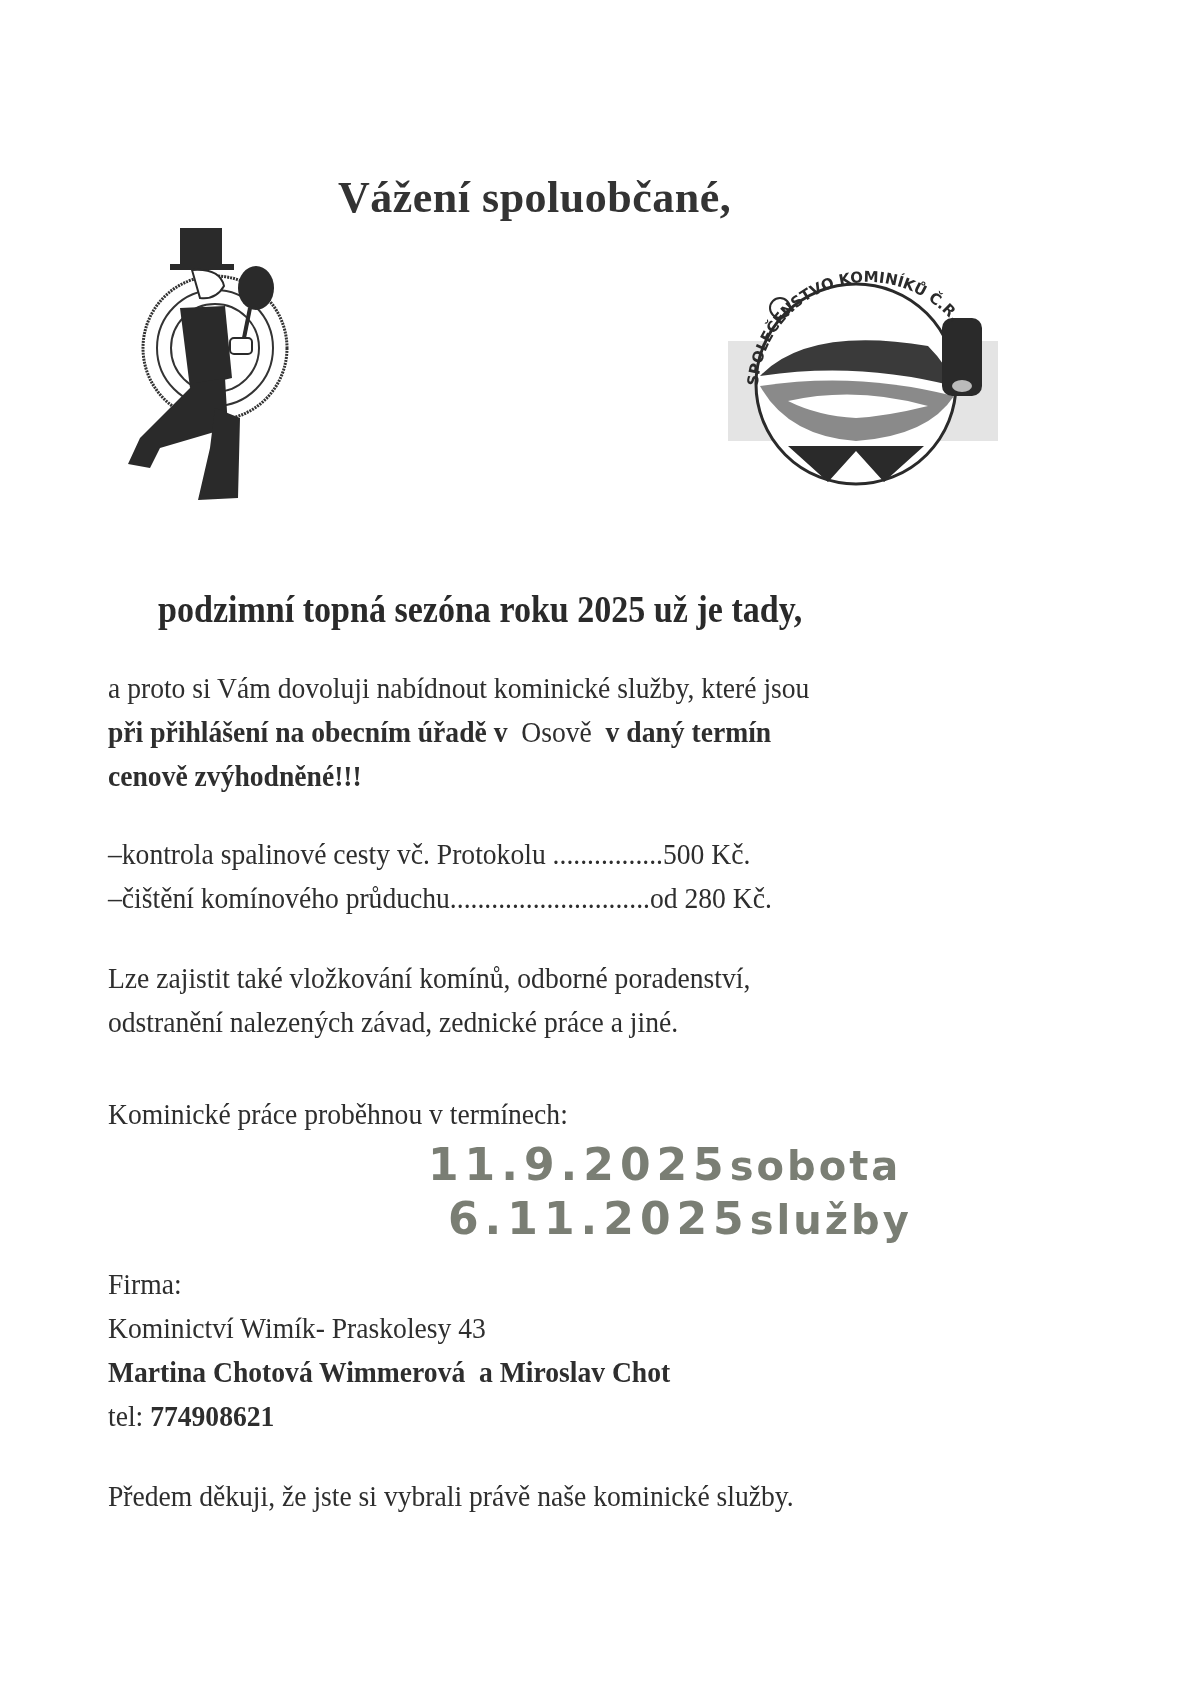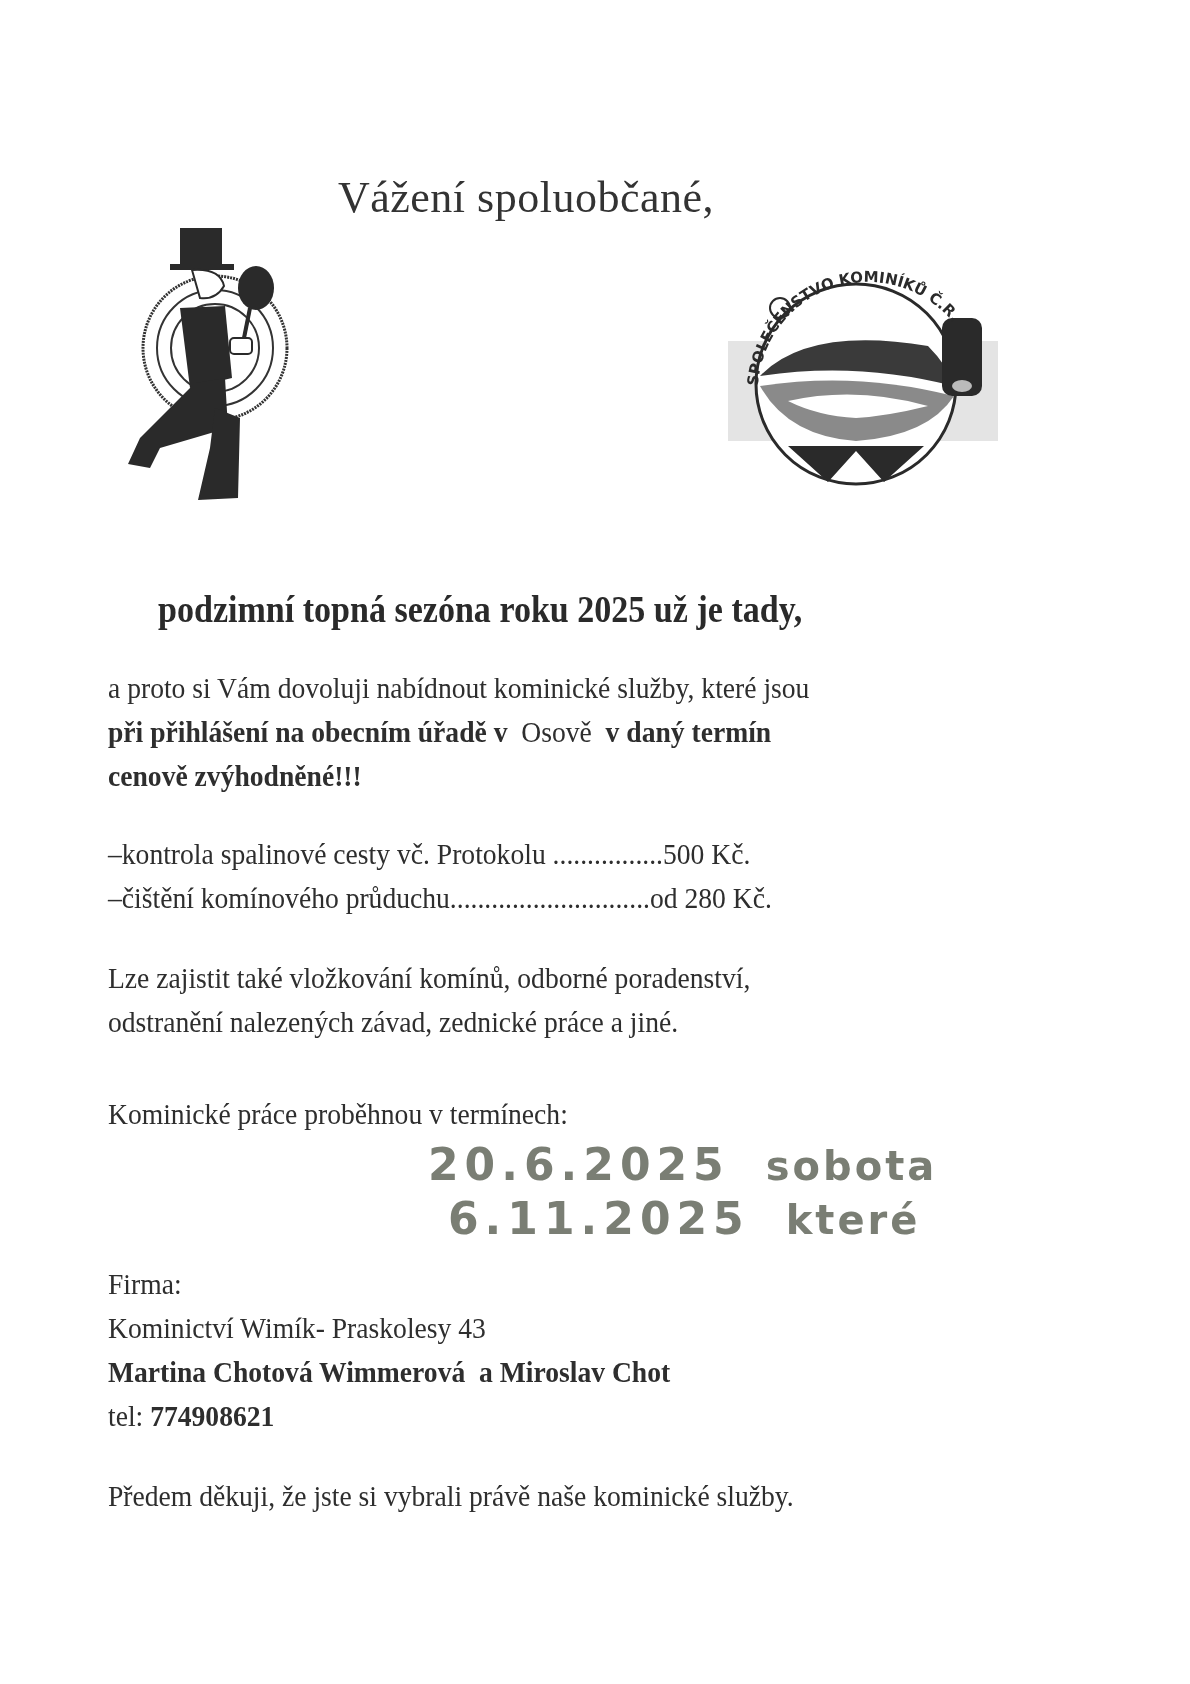--- a/index.html
+++ b/index.html
@@ -1,37 +1,37 @@
 <!DOCTYPE html>
 <html><head>
   <meta charset="utf-8">
   <style>
     html, body { margin: 0; padding: 0; }
     body {
       width: 1190px; height: 1684px; background: #ffffff; position: relative; overflow: hidden;
       font-family: "Liberation Serif", "DejaVu Serif", serif; color: #2b2b2b;
     }
     .abs { position: absolute; }
-    .greeting { left: 338px; top: 172px; font-size: 44px; letter-spacing: 0.5px; color: #333; }
+    .greeting { left: 338px; top: 172px; font-size: 44px; letter-spacing: 0.5px; color: #333; font-weight: bold; }
     .headline { left: 158px; top: 588px; font-size: 37px; font-weight: bold; transform: scaleX(0.92); transform-origin: left; color: #2a2a2a; }
     .para { left: 108px; font-size: 30px; line-height: 44px; color: #2e2e2e; transform: scaleX(0.92); transform-origin: left; }
     .p1 { top: 666px; }
     .bold { font-weight: bold; }
     .prices { top: 832px; }
     .extra { top: 956px; }
     .terms { top: 1092px; }
     .firm { top: 1262px; }
     .thanks { top: 1474px; }
     .hand {
       font-family: "DejaVu Sans", sans-serif; font-weight: bold; color: #7a7e74;
       font-size: 44px; letter-spacing: 6px; line-height: 54px;
     }
     .hand1 { left: 428px; top: 1138px; }
     .hand2 { left: 448px; top: 1192px; }
-    .hand .day { margin-left: 36px; font-size: 40px; letter-spacing: 3px; }
+    .hand .day { font-size: 40px; letter-spacing: 3px; }
     .logo-left { left: 120px; top: 228px; width: 220px; height: 280px; }
     .logo-right { left: 728px; top: 236px; width: 272px; height: 258px; }
   </style>
 </head>
 <body>
 
 <div class="abs logo-left">
   <svg width="220" height="280" viewBox="0 0 220 280">
     <circle cx="95" cy="120" r="72" fill="none" stroke="#333" stroke-width="3" stroke-dasharray="2 1"></circle>
     <circle cx="95" cy="120" r="58" fill="none" stroke="#333" stroke-width="2"></circle>
@@ -83,22 +83,22 @@
   <div>–čištění komínového průduchu.............................od 280 Kč.</div>
 </div>
 
 <div class="abs para extra">
   <div>Lze zajistit také vložkování komínů, odborné poradenství,</div>
   <div>odstranění nalezených závad, zednické práce a jiné.</div>
 </div>
 
 <div class="abs para terms">Kominické práce proběhnou v termínech:</div>
 
-<div class="abs hand hand1"><span>20.6.2025</span><span class="day">sobota</span></div>
-<div class="abs hand hand2"><span>6.11.2025</span><span class="day">které</span></div>
+<div class="abs hand hand1"><span>11.9.2025</span><span class="day">sobota</span></div>
+<div class="abs hand hand2"><span>6.11.2025</span><span class="day">služby</span></div>
 
 <div class="abs para firm">
   <div>Firma:</div>
   <div>Kominictví Wimík- Praskolesy 43</div>
   <div class="bold" style="white-space:pre">Martina Chotová Wimmerová  a Miroslav Chot</div>
   <div><span>tel: </span><span class="bold">774908621</span></div>
 </div>
 
 <div class="abs para thanks">Předem děkuji, že jste si vybrali právě naše kominické služby.</div>
 

